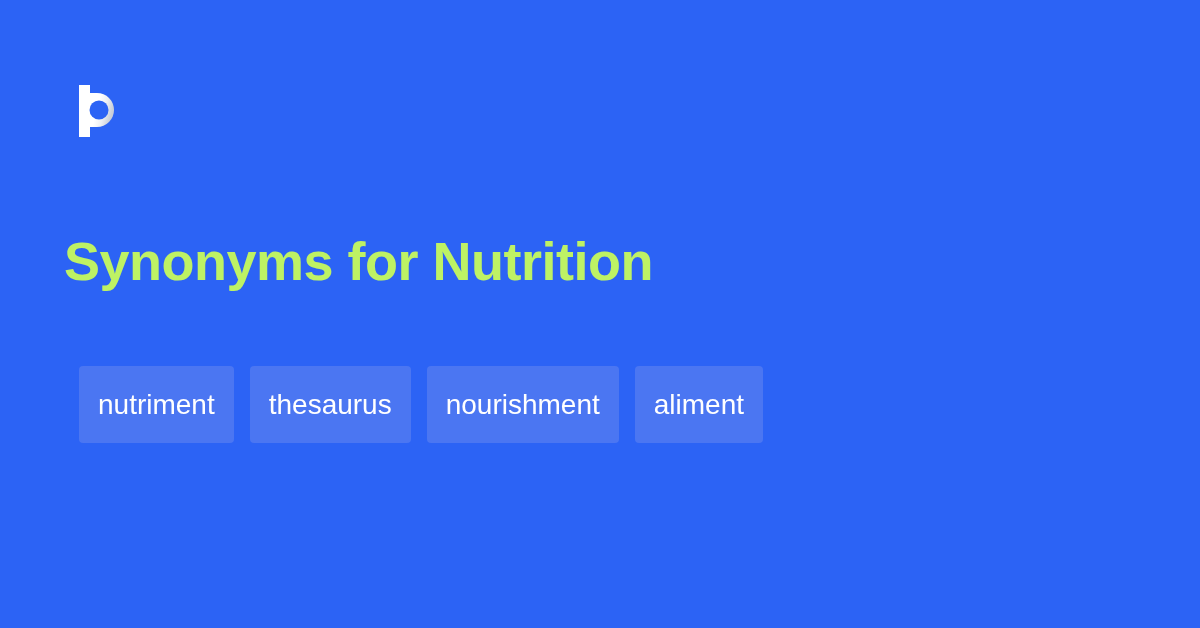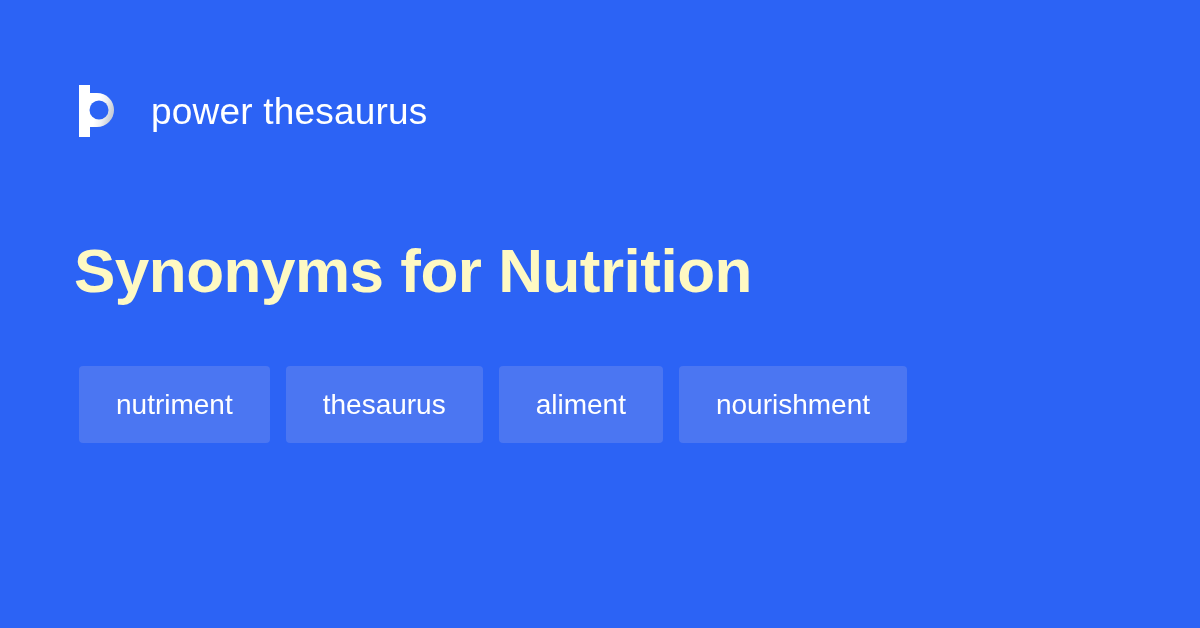--- a/index.html
+++ b/index.html
@@ -45,25 +45,25 @@
     font-size: 37px;
     font-weight: 400;
     letter-spacing: 0.2px;
     line-height: 1;
     white-space: nowrap;
   }
 
   
   .headline {
     position: absolute;
-    left: 74px;
+    left: 64px;
     top: 198px;
     width: 1000px;
-    color: #fef9c3;
-    font-size: 62px;
+    color: #bef264;
+    font-size: 54px;
     font-weight: 700;
     line-height: 1;
     letter-spacing: -0.5px;
     white-space: nowrap;
   }
 
   
   .chips {
     position: absolute;
     left: 79px;
@@ -72,21 +72,21 @@
     display: flex;
     flex-wrap: wrap;
     gap: 19px 16px;
   }
 
   .chip {
     background: #4B76F2;
     border-radius: 4px;
     height: 77px;
     box-sizing: border-box;
-    padding: 0 37px;
+    padding: 0 19px;
     display: flex;
     align-items: center;
     justify-content: center;
     color: #FFFFFF;
     font-size: 28px;
     font-weight: 400;
     line-height: 1;
     white-space: nowrap;
     cursor: pointer;
   }
@@ -105,25 +105,24 @@
           <stop offset="72%" stop-color="#EDEFF3"></stop>
           <stop offset="100%" stop-color="#C9CED8"></stop>
         </linearGradient>
       </defs>
 
       <rect x="0" y="0" width="11" height="52" fill="#FFFFFF"></rect>
 
       <path d="M9 8 h9 a17 17 0 1 1 0 34 h-9 z" fill="url(#bowlGrad)"></path>
       <circle cx="20" cy="25" r="9.5" fill="#2C63F5"></circle>
     </svg>
-    <div class="brand-name">power thesaurus</div>
   </div>
 
   <h1 class="headline">Synonyms for Nutrition</h1>
 
   <div class="chips">
     <div class="chip">nutriment</div>
     <div class="chip">thesaurus</div>
+    <div class="chip">nourishment</div>
     <div class="chip">aliment</div>
-    <div class="chip">nourishment</div>
   </div>
 
 </div>
 
 </body></html>

